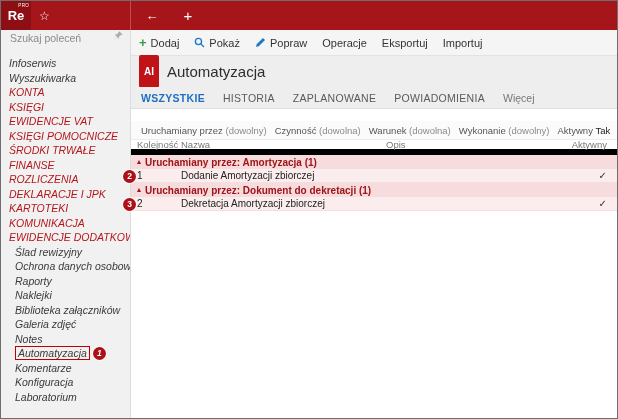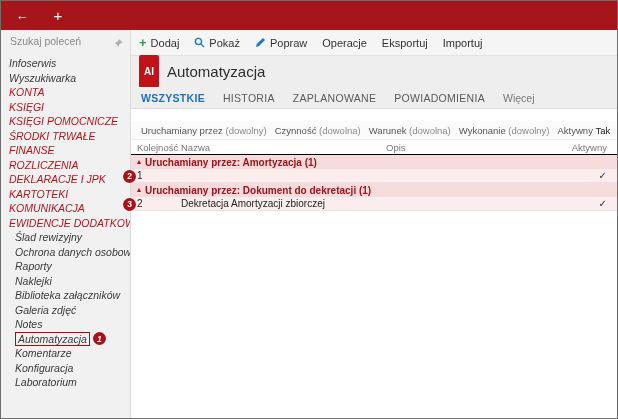--- a/index.html
+++ b/index.html
@@ -15,21 +15,21 @@
   .star{margin-left:8px;font-size:12px;opacity:.95;}
   .nav-back{width:42px;display:flex;align-items:center;justify-content:center;font-size:13px;cursor:pointer;}
   .doc-tab{background:rgba(0,0,0,.14);display:flex;align-items:center;padding:0 16px;font-size:11px;white-space:nowrap;cursor:pointer;}
   .new-tab{display:flex;align-items:center;justify-content:center;width:30px;font-size:15px;cursor:pointer;}
 
   
   .body{flex:1;display:flex;min-height:0;}
 
   
   .sidebar{width:130px;flex:0 0 130px;background:#f2f1f1;border-right:1px solid #dcdcdc;display:flex;flex-direction:column;overflow:hidden;}
-  .search{height:26px;flex:0 0 26px;display:flex;align-items:flex-end;padding:8px 7px;}
+  .search{height:26px;flex:0 0 26px;display:flex;align-items:flex-start;padding:1px 7px;}
   .search input{flex:1;border:none;background:transparent;outline:none;font-size:10.5px;color:#7a7a7a;min-width:0;}
   .search input::placeholder{color:#8a8a8a;font-style:normal;}
   .pin-icon{flex:0 0 auto;opacity:.65;}
   .menu{flex:1;overflow:hidden;font-style:italic;}
   .menu-item{height:14.5px;display:flex;align-items:center;font-size:10.5px;color:#3a3a3a;padding-left:8px;white-space:nowrap;cursor:pointer;}
   .menu-item.cat{color:#b3161c;}
   .menu-item.sub{padding-left:14px;}
   .annot-box{border:1px solid #c00000;padding:0 2px;line-height:12px;}
   .callout{background:#ad1016;color:#fff;border-radius:50%;width:13px;height:13px;font-size:8.5px;font-weight:700;display:inline-flex;align-items:center;justify-content:center;box-shadow:0 0 0 1px rgba(255,255,255,.85);flex:0 0 13px;}
   .menu-item .callout{margin-left:3px;}
@@ -47,39 +47,46 @@
   .tabs{height:22px;flex:0 0 22px;background:#efeeee;border-bottom:1px solid #dedede;display:flex;align-items:center;gap:18px;padding-left:10px;font-size:10.5px;color:#5a5a5a;letter-spacing:.3px;}
   .tab{cursor:pointer;white-space:nowrap;}
   .tab.active{color:#1d6fc0;font-weight:700;}
   .tab.more{color:#777;letter-spacing:0;}
 
   .filterbar{height:19px;flex:0 0 19px;background:#fbfbfb;border-bottom:1px solid #ececec;display:flex;align-items:center;gap:8px;padding-left:10px;font-size:9.5px;color:#555;white-space:nowrap;overflow:hidden;margin-top:12px;}
   .filter{cursor:pointer;}
   .fvalue{color:#8a8a8a;}
   .fvalue.strong{color:#222;font-weight:400;}
 
-  .grid-header{height:15px;flex:0 0 15px;display:flex;align-items:center;border-bottom:1px solid #000000;font-size:9.5px;color:#777;background:#fff;}
+  .grid-header{height:15px;flex:0 0 15px;display:flex;align-items:center;border-bottom:6px solid #000000;font-size:9.5px;color:#777;background:#fff;}
   .col-order{width:50px;flex:0 0 50px;padding-left:6px;}
   .col-name{width:205px;flex:0 0 205px;}
   .col-desc{flex:1;}
   .col-active{width:50px;flex:0 0 50px;text-align:right;padding-right:10px;}
 
   .group-row{height:14px;flex:0 0 14px;background:#f6dcdc;color:#a01318;font-size:10px;font-weight:700;display:flex;align-items:center;gap:4px;padding-left:6px;cursor:pointer;}
   .tri{font-size:8px;line-height:1;}
   .data-row{height:14px;flex:0 0 14px;background:#fbeded;border-bottom:1px solid #f3dfdf;display:flex;align-items:center;font-size:10px;color:#222;position:relative;cursor:pointer;}
   .row-callout{position:absolute;left:-8px;top:0.5px;}
   .check{font-size:10px;color:#333;}
   .rest{flex:1;background:#fff;}
 </style>
 </head>
 <body>
 
 <div class="window">
 
   <header class="titlebar">
+    <div class="tb-left">
+      <div class="logo">
+        <span class="logo-main">Re</span>
+        <span class="logo-sup">PRO</span>
+      </div>
+      <span class="star">☆</span>
+    </div>
     <div class="nav-back">
       <span>←</span>
     </div>
     <div class="new-tab">
       <span>+</span>
     </div>
   </header>
 
   <div class="body">
 
@@ -88,20 +95,21 @@
         <input type="text" placeholder="Szukaj poleceń" style="">
         <svg class="pin-icon" width="9" height="9" viewBox="0 0 16 16">
           <path fill="#8a8a8a" d="M9.5 0.5 L15.5 6.5 L11.5 7.5 L8.5 10.5 L8.5 14.5 L5 10 L1 14.5 L0.5 14 L5 10 L1.5 6.5 L5.5 5.5 Z"></path>
         </svg>
       </div>
       <nav class="menu">
         <div class="menu-item">Infoserwis</div>
         <div class="menu-item">Wyszukiwarka</div>
         <div class="menu-item cat">KONTA</div>
         <div class="menu-item cat">KSIĘGI</div>
+        <div class="menu-item cat">EWIDENCJE VAT</div>
         <div class="menu-item cat">KSIĘGI POMOCNICZE</div>
         <div class="menu-item cat">ŚRODKI TRWAŁE</div>
         <div class="menu-item cat">FINANSE</div>
         <div class="menu-item cat">ROZLICZENIA</div>
         <div class="menu-item cat">DEKLARACJE I JPK</div>
         <div class="menu-item cat">KARTOTEKI</div>
         <div class="menu-item cat">KOMUNIKACJA</div>
         <div class="menu-item cat">EWIDENCJE DODATKOWE</div>
         <div class="menu-item sub">Ślad rewizyjny</div>
         <div class="menu-item sub">Ochrona danych osobowych</div>
@@ -196,20 +204,21 @@
       </div>
 
       <div class="group-row">
         <span class="tri">▴</span>
         <span>Uruchamiany przez: Amortyzacja (1)</span>
       </div>
 
       <div class="data-row">
         <span class="callout row-callout">2</span>
         <span class="col-order">1</span>
+        <span class="col-name">Dodanie Amortyzacji zbiorczej</span>
         <span class="col-desc"></span>
         <span class="col-active check">✓</span>
       </div>
 
       <div class="group-row">
         <span class="tri">▴</span>
         <span>Uruchamiany przez: Dokument do dekretacji (1)</span>
       </div>
 
       <div class="data-row">

